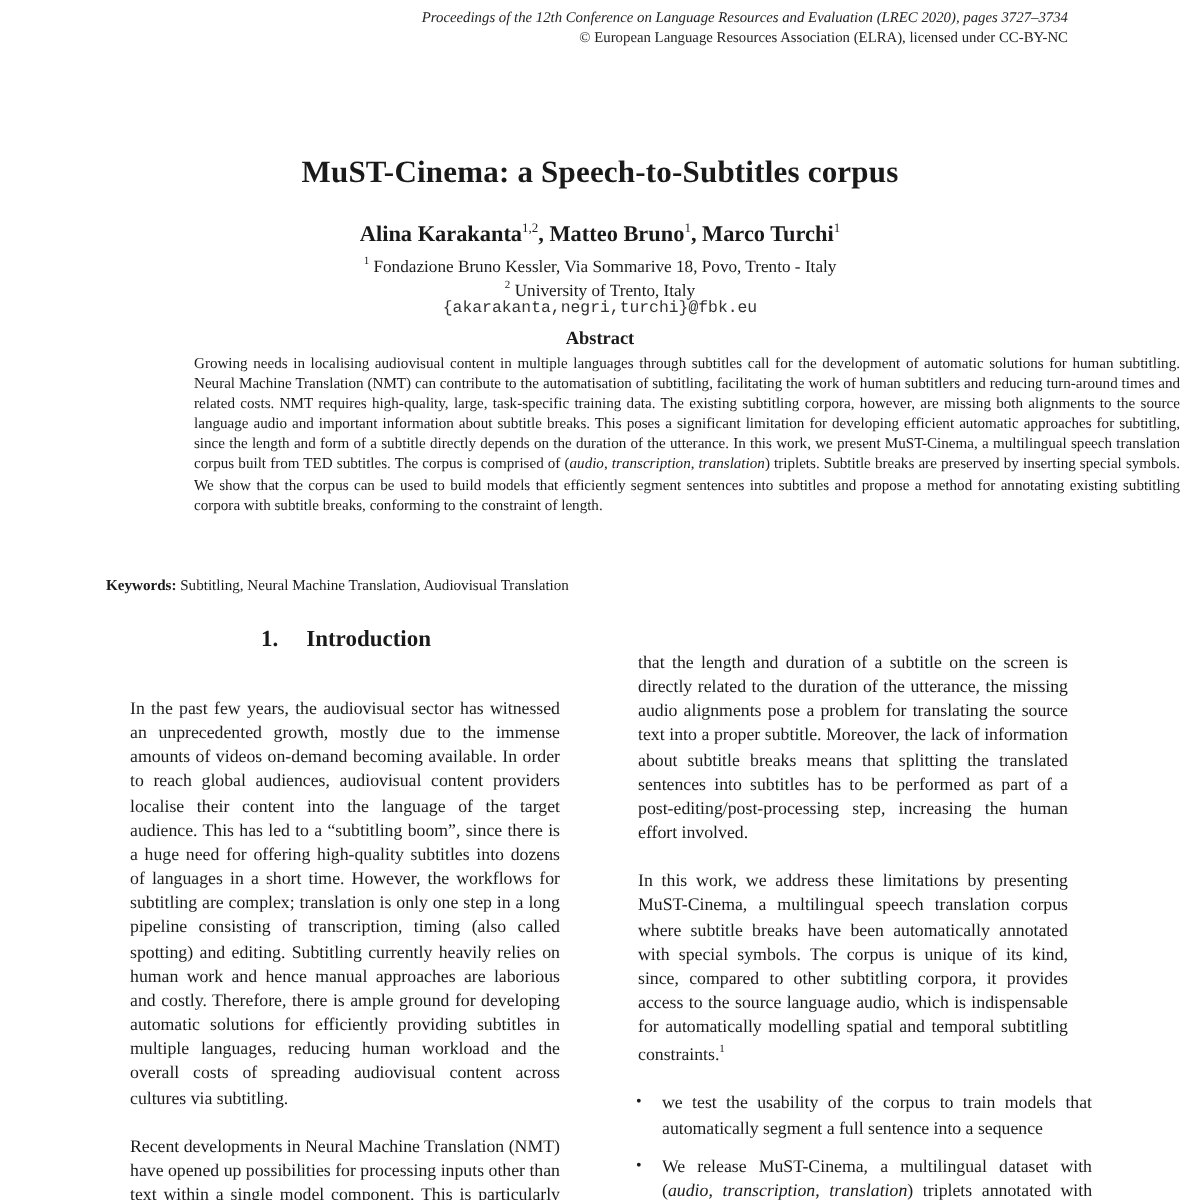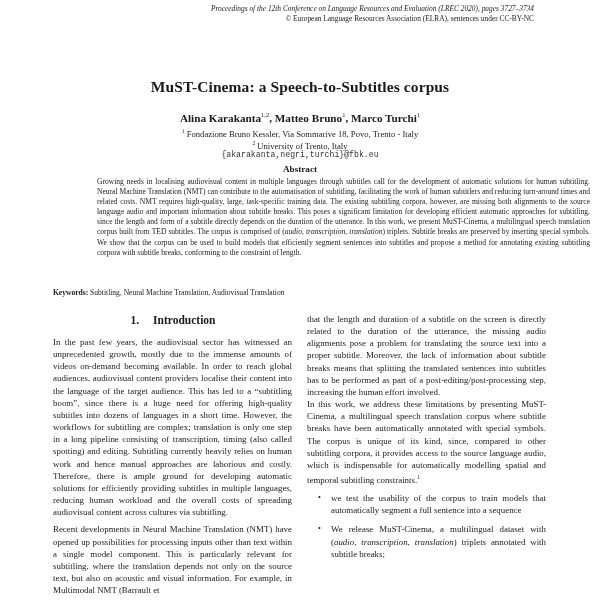--- a/index.html
+++ b/index.html
@@ -51,36 +51,36 @@
     position: absolute; left: 53px; width: 240px; top: 314px;
     text-align: center; font-weight: bold; font-size: 11.5px;
   }
   .section-title .num { margin-right: 14px; }
   .col {
     position: absolute; width: 239px; font-size: 8.9px; line-height: 12.15px;
     text-align: justify;
   }
   .col.left { left: 53px; top: 336px; }
   .col.right { left: 307px; top: 313px; }
-  .col p { margin: 0; }
+  .col p { margin: 12px; }
   .col p + p.gap { margin-top: 5px; }
   .col sup { font-size: 5.5px; }
   .bullets { margin: 6px 0 0 0; padding: 0; list-style: none; }
   .bullets li { position: relative; padding-left: 24px; margin-bottom: 7px; }
   .bullets li::before {
     content: "\2022"; position: absolute; left: 11px; top: 0; font-size: 8px;
   }
   i { font-style: italic; }
 </style>
 </head>
 <body>
 
 <div class="header-block">
   <div class="proc">Proceedings of the 12th Conference on Language Resources and Evaluation (LREC 2020), pages 3727–3734</div>
-  <div>© European Language Resources Association (ELRA), sentences under CC-BY-NC</div>
+  <div>© European Language Resources Association (ELRA), licensed under CC-BY-NC</div>
 </div>
 
 <div class="title">MuST-Cinema: a Speech-to-Subtitles corpus</div>
 
 <div class="authors">
   <span>Alina Karakanta</span><sup>1,2</sup>,
   <span>Matteo Bruno</span><sup>1</sup>,
   <span>Marco Turchi</span><sup>1</sup>
 </div>
 

